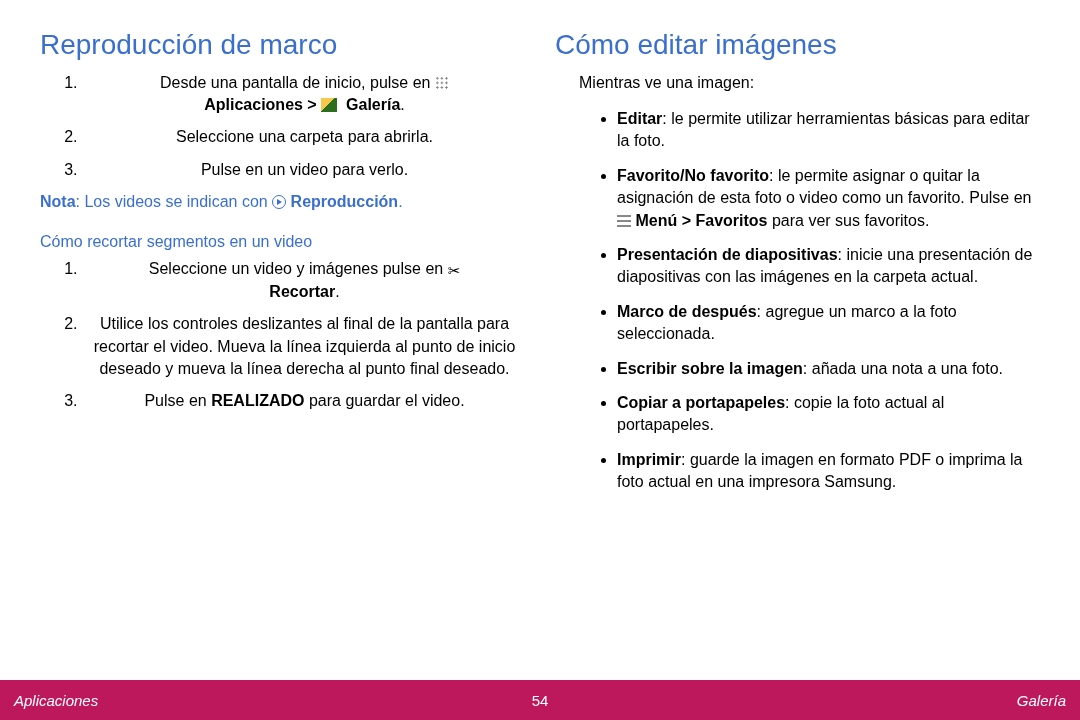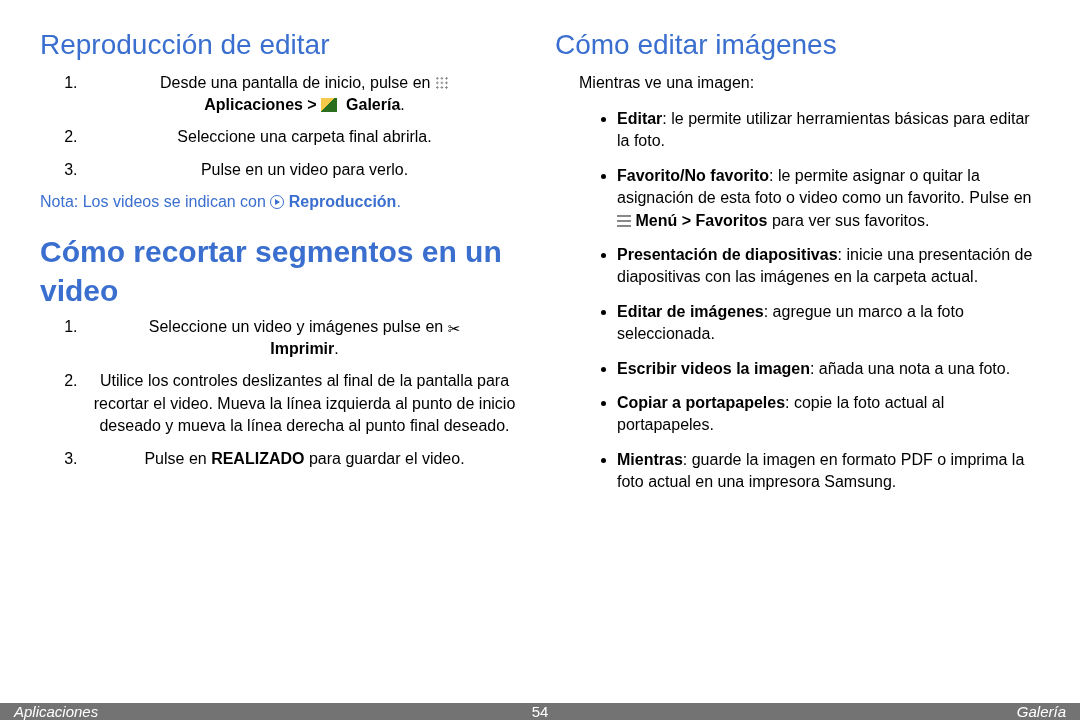--- a/index.html
+++ b/index.html
@@ -23,22 +23,22 @@
   }
   h1 {
     color: #3a6fcf;
     font-weight: 400;
     font-size: 28px;
     margin-bottom: 10px;
     line-height: 1.2;
   }
   h2 {
     color: #3a6fcf;
-    font-weight: 700;
-    font-size: 30px;
+    font-weight: 400;
+    font-size: 16px;
     margin-top: 18px;
     margin-bottom: 6px;
     line-height: 1.3;
   }
   ol {
     padding-left: 42px;
     margin-bottom: 8px;
   }
   ol li {
     font-size: 16px;
@@ -46,21 +46,21 @@
     margin-bottom: 10px;
     padding-left: 2px;
     text-align: center;
   }
   .note {
     color: #3a6fcf;
     font-size: 16px;
     line-height: 1.4;
     margin: 8px 0 8px 0;
   }
-  .note-label { font-weight: 400; }
+  .note-label { font-weight: 700; }
   .bold { font-weight: 700; }
   .intro {
     font-size: 16px;
     margin-bottom: 10px;
     margin-left: 24px;
     line-height: 1.4;
   }
   .arrow-line {
     font-size: 16px;
     margin-left: 38px;
@@ -81,22 +81,22 @@
     margin-top: 14px;
   }
   ul.sub li {
     font-size: 16px;
     line-height: 1.4;
     margin-bottom: 12px;
   }
   .footer {
     position: absolute;
     left: 0; right: 0; bottom: 0;
-    height: 17px;
-    background: #737373;
+    height: 40px;
+    background: #be185d;
     color: #fff;
     display: flex;
     align-items: center;
     font-style: italic;
     font-size: 15px;
     padding: 0 14px;
   }
   .footer .center {
     position: absolute;
     left: 50%;
@@ -159,46 +159,46 @@
       linear-gradient(#888,#888) 0 5px/14px 2px no-repeat,
       linear-gradient(#888,#888) 0 10px/14px 2px no-repeat;
   }
 </style>
 </head>
 <body>
 
 <div class="page">
 
   <div class="col">
-    <h1>Reproducción de editar</h1>
+    <h1>Reproducción de marco</h1>
 
     <ol>
       <li>
         <span>Desde una pantalla de inicio, pulse en </span>
         <span class="icon icon-grid"></span><br>
         <span class="bold">Aplicaciones &gt; </span>
         <span class="icon icon-gallery"></span>
         <span class="bold">&nbsp;</span><span class="bold">Galería</span><span>.</span>
       </li>
-      <li>Seleccione una carpeta final abrirla.</li>
+      <li>Seleccione una carpeta para abrirla.</li>
       <li>Pulse en un video para verlo.</li>
     </ol>
 
     <p class="note">
       <span class="note-label">Nota</span><span>: Los videos se indican con </span><span class="icon icon-play"></span>
       <span class="bold">Reproducción</span><span>.</span>
     </p>
 
     <h2>Cómo recortar segmentos en un video</h2>
 
     <ol>
       <li>
         <span>Seleccione un video y imágenes pulse en </span>
         <span class="icon icon-scissor">✂</span><br>
-        <span class="bold">Imprimir</span><span>.</span>
+        <span class="bold">Recortar</span><span>.</span>
       </li>
       <li>Utilice los controles deslizantes al final de la pantalla para recortar el video. Mueva la línea izquierda al punto de inicio deseado y mueva la línea derecha al punto final deseado.</li>
       <li>
         <span>Pulse en </span><span class="bold">REALIZADO</span><span> para guardar el video.</span>
       </li>
     </ol>
   </div>
 
   <div class="col">
     <h1>Cómo editar imágenes</h1>
@@ -211,30 +211,30 @@
         <span class="bold">Editar</span><span>: le permite utilizar herramientas básicas para editar la foto.</span>
       </li>
       <li>
         <span class="bold">Favorito/No favorito</span><span>: le permite asignar o quitar la asignación de esta foto o video como un favorito. Pulse en </span><span class="icon-menu"></span>
         <span class="bold">Menú &gt; Favoritos</span><span> para ver sus favoritos.</span>
       </li>
       <li>
         <span class="bold">Presentación de diapositivas</span><span>: inicie una presentación de diapositivas con las imágenes en la carpeta actual.</span>
       </li>
       <li>
-        <span class="bold">Editar de imágenes</span><span>: agregue un marco a la foto seleccionada.</span>
-      </li>
-      <li>
-        <span class="bold">Escribir videos la imagen</span><span>: añada una nota a una foto.</span>
+        <span class="bold">Marco de después</span><span>: agregue un marco a la foto seleccionada.</span>
+      </li>
+      <li>
+        <span class="bold">Escribir sobre la imagen</span><span>: añada una nota a una foto.</span>
       </li>
       <li>
         <span class="bold">Copiar a portapapeles</span><span>: copie la foto actual al portapapeles.</span>
       </li>
       <li>
-        <span class="bold">Mientras</span><span>: guarde la imagen en formato PDF o imprima la foto actual en una impresora Samsung.</span>
+        <span class="bold">Imprimir</span><span>: guarde la imagen en formato PDF o imprima la foto actual en una impresora Samsung.</span>
       </li>
     </ul>
   </div>
 
 </div>
 
 <div class="footer">
   <span>Aplicaciones</span>
   <span class="center">54</span>
   <span class="right">Galería</span>

